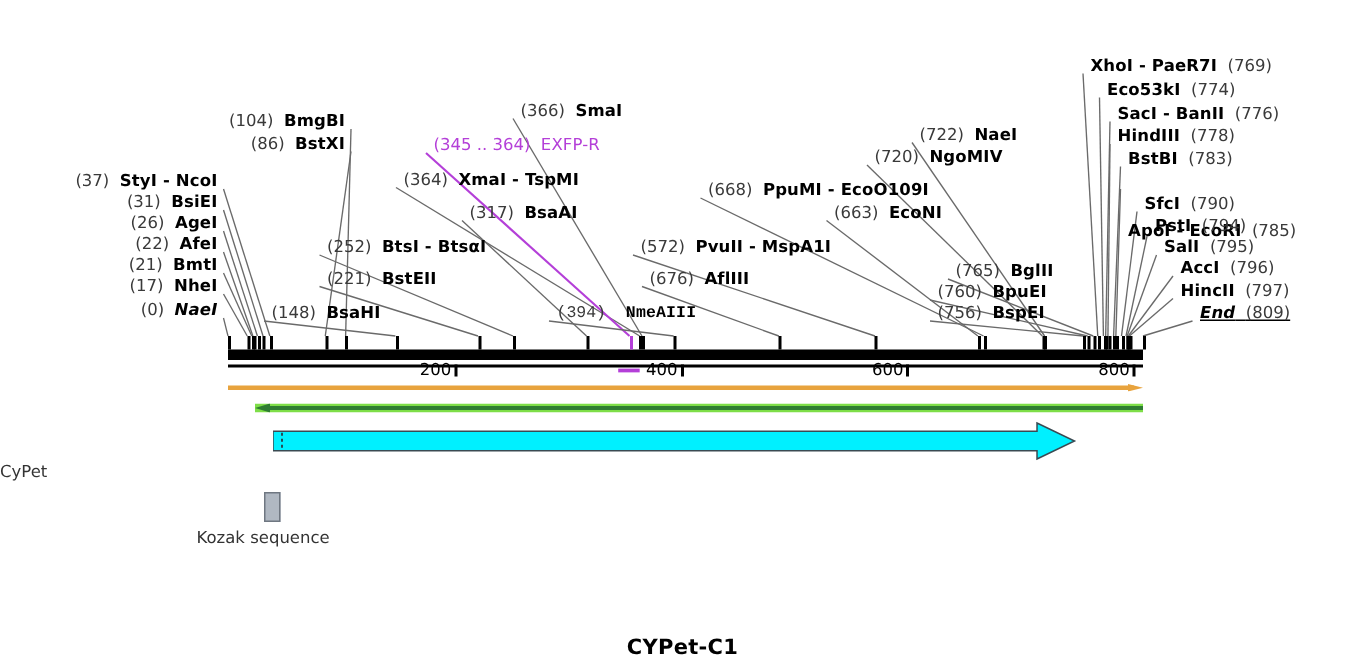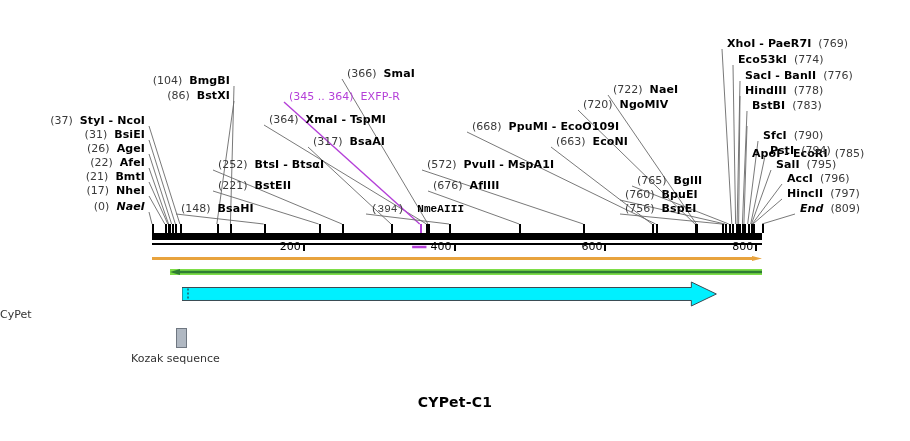--- a/index.html
+++ b/index.html
@@ -40,21 +40,21 @@
 
   
   .feat-orange{position:absolute;left:152px;top:256px;width:610px;height:5px;}
   .feat-green{position:absolute;left:170px;top:269px;width:592px;height:6px;}
   .cypet{position:absolute;left:180px;top:281px;height:26px;}
   .cypet-label{position:absolute;top:308px;left:0;width:910px;font-size:11px;color:#333;}
   .kozak-box{position:absolute;left:176px;top:328px;width:9px;height:18px;background:#b0b8c2;border:1px solid #6f7781;}
   .kozak-label{position:absolute;left:131px;top:352px;font-size:11px;color:#333;}
 
   
-  .title{position:absolute;left:0;top:394px;width:910px;text-align:center;font-size:14px;font-weight:bold;color:#000;letter-spacing:.2px;}
+  .title{position:absolute;left:0;top:424px;width:910px;text-align:center;font-size:14px;font-weight:bold;color:#000;letter-spacing:.2px;}
   .subtitle{position:absolute;left:0;top:419px;width:910px;text-align:center;font-size:12px;color:#222;}
 </style>
 </head>
 <body>
 
 <div class="map">
 
 
   <svg class="leaders" id="leaders">
       <line x1="149" y1="212" x2="152" y2="224" stroke="#6a6a6a" stroke-width="0.9"></line>
@@ -129,21 +129,21 @@
       <div class="lbl" style="left: 738px; top: 54px;"><span class="enz">Eco53kI</span>&nbsp;&nbsp;<span class="pos">(774)</span></div>
       <div class="lbl" style="left: 745px; top: 70px;"><span class="enz">SacI - BanII</span>&nbsp;&nbsp;<span class="pos">(776)</span></div>
       <div class="lbl" style="left: 745px; top: 85px;"><span class="enz">HindIII</span>&nbsp;&nbsp;<span class="pos">(778)</span></div>
       <div class="lbl" style="left: 752px; top: 100px;"><span class="enz">BstBI</span>&nbsp;&nbsp;<span class="pos">(783)</span></div>
       <div class="lbl" style="left: 752px; top: 115px; margin-top: 33px;"><span class="enz">ApoI - EcoRI</span>&nbsp;&nbsp;<span class="pos">(785)</span></div>
       <div class="lbl" style="left: 763px; top: 130px;"><span class="enz">SfcI</span>&nbsp;&nbsp;<span class="pos">(790)</span></div>
       <div class="lbl" style="left: 770px; top: 145px;"><span class="enz">PstI</span>&nbsp;&nbsp;<span class="pos">(794)</span></div>
       <div class="lbl" style="left: 776px; top: 159px;"><span class="enz">SalI</span>&nbsp;&nbsp;<span class="pos">(795)</span></div>
       <div class="lbl" style="left: 787px; top: 173px;"><span class="enz">AccI</span>&nbsp;&nbsp;<span class="pos">(796)</span></div>
       <div class="lbl" style="left: 787px; top: 188px;"><span class="enz">HincII</span>&nbsp;&nbsp;<span class="pos">(797)</span></div>
-      <div class="lbl" style="left: 800px; top: 203px;"><span class="enz term">End</span>&nbsp;&nbsp;<span class="pos">(809)</span></div>
+      <div class="lbl" style="left: 800px; top: 203px; text-decoration: underline;"><span class="enz term">End</span>&nbsp;&nbsp;<span class="pos">(809)</span></div>
     </div>
 
   <div class="backbone"></div>
   <div class="ruler"></div>
   <div id="ruler-marks">
       <div class="rtick" style="left: 302.803px;"></div>
       <div class="rlabel" style="left: 302.803px;">200</div>
       <div class="rtick" style="left: 453.607px;"></div>
       <div class="rlabel" style="left: 453.607px;">400</div>
       <div class="rtick" style="left: 604.41px;"></div>

